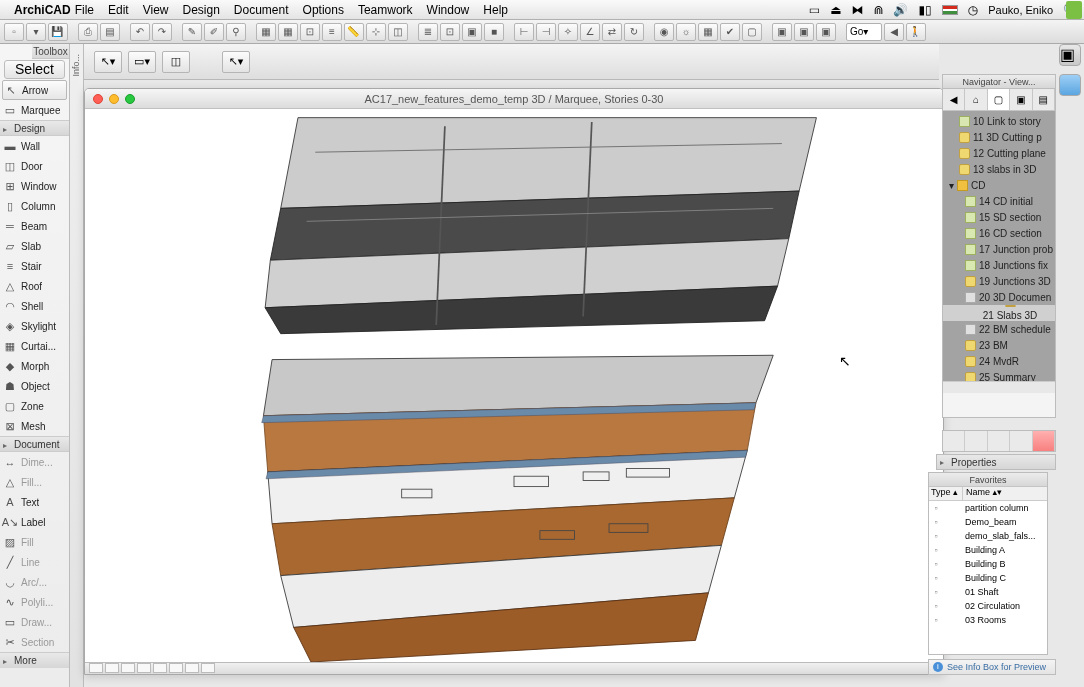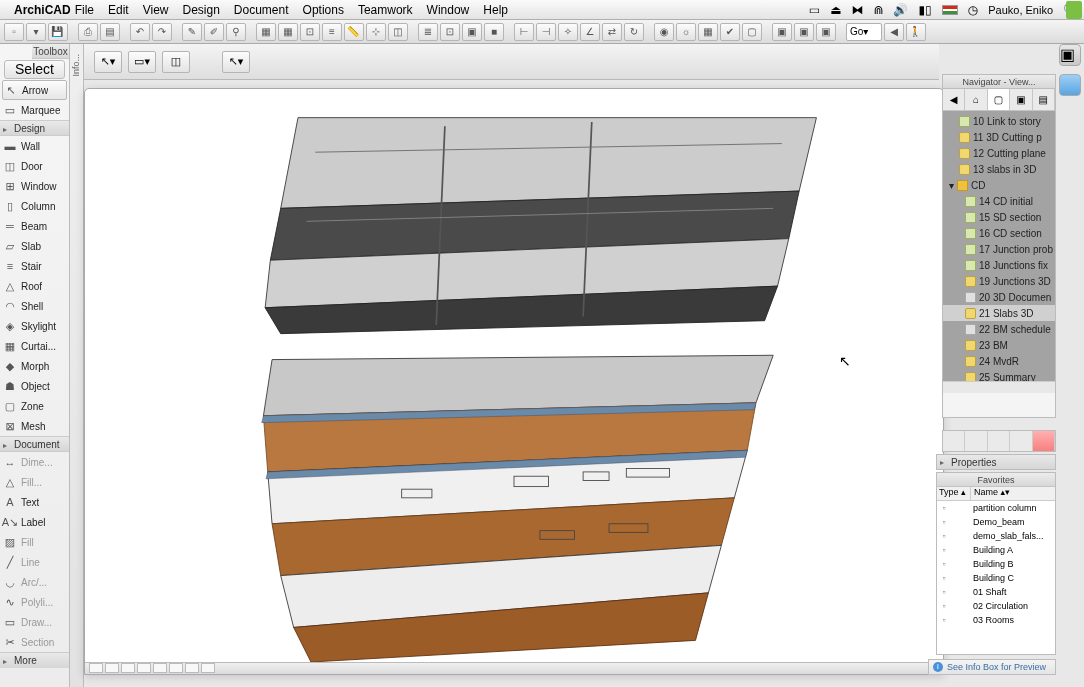--- a/index.html
+++ b/index.html
@@ -65,33 +65,33 @@
 
 .navpanel { position: absolute; right: 28px; top: 88px; width: 114px; height: 330px; background: #f4f4f4; border: 1px solid #bcbcbc; font-size: 10px; overflow: hidden; }
 .navtitle-outer { position: absolute; right: 28px; top: 88px; width: 114px; height: 14px; transform: translateY(-14px); background: linear-gradient(#ececec,#d7d7d7); text-align: center; font-size: 9px; line-height: 14px; color: #444; border: 1px solid #bcbcbc; border-bottom: none; }
 .navpanel .tabs { height: 22px; display: flex; border-bottom: 1px solid #c4c4c4; background: #eaeaea; }
 .navpanel .tabs .tab { flex: 1; border-right: 1px solid #c6c6c6; display: flex; align-items: center; justify-content: center; font-size: 10px; }
 .navpanel .tabs .tab.active { background: #fff; }
 .navpanel .tree { font-size: 10px; padding: 2px 0; background: #a3a3a3; height: 270px; overflow: hidden; }
 .navpanel .trow { height: 16px; display: flex; align-items: center; padding-left: 6px; gap: 3px; white-space: nowrap; overflow: hidden; color: #222; }
 .navpanel .trow.sub { padding-left: 16px; }
 .navpanel .trow.sub2 { padding-left: 22px; }
-.navpanel .trow.sel { background: #d0d0d0; }
+.navpanel .trow.sel { background: #d0d0d0; flex-direction: column; }
 .navpanel .trow .nic { width: 11px; height: 11px; display: inline-block; background: #f0c040; border: 1px solid #c49a20; }
 .navpanel .trow .nic.view { background: #d8e8b0; border-color: #9db060; }
 .navpanel .trow .nic.doc { background: #e0e0e0; border-color: #aaa; }
 .navpanel .trow .nic.cam { background: #f0d870; border-color: #c0a040; border-radius: 2px; }
 .navpanel .scrollb { height: 12px; background: #e8e8e8; border-top: 1px solid #ccc; }
 
 
 .propbar { position: absolute; right: 28px; top: 454px; width: 120px; height: 16px; background: linear-gradient(#e8e8e8,#d6d6d6); border: 1px solid #bcbcbc; font-size: 10px; line-height: 15px; padding-left: 14px; color: #333; }
 .propbar::before { content: "▸"; position: absolute; left: 3px; font-size: 8px; color: #666; }
 
 
-.favpanel { position: absolute; right: 28px; top: 472px; width: 120px; bottom: 32px; background: #fff; border: 1px solid #bcbcbc; font-size: 10px; display: flex; flex-direction: column; }
+.favpanel { position: absolute; right: 36px; top: 472px; width: 120px; bottom: 32px; background: #fff; border: 1px solid #bcbcbc; font-size: 10px; display: flex; flex-direction: column; }
 .favpanel .ftitle { height: 14px; background: linear-gradient(#ececec,#d7d7d7); text-align: center; font-size: 9px; line-height: 14px; color: #444; border-bottom: 1px solid #c4c4c4; }
 .favpanel .fhead { height: 14px; display: flex; background: #f0f0f0; border-bottom: 1px solid #ccc; font-size: 9px; }
 .favpanel .fhead .c1 { width: 34px; padding-left: 2px; border-right: 1px solid #ccc; }
 .favpanel .fhead .c2 { flex: 1; padding-left: 3px; }
 .favpanel .frow { height: 14px; display: flex; align-items: center; font-size: 9px; }
 .favpanel .frow .fi { width: 14px; text-align: center; color: #888; }
 .favpanel .frow .fg { width: 20px; }
 .favpanel .frow .fn { flex: 1; white-space: nowrap; overflow: hidden; padding-left: 2px; }
 
 
@@ -317,20 +317,28 @@
 
 <div class="modebar">
   <div class="mbtn">↖▾</div>
   <div class="mbtn">▭▾</div>
   <div class="mbtn">◫</div>
   <div style="width:20px"></div>
   <div class="mbtn">↖▾</div>
 </div>
 
 <div class="win3d">
+  <div class="titlebar">
+    <div class="traffic">
+      <span class="tred"></span>
+      <span class="tyel"></span>
+      <span class="tgrn"></span>
+    </div>
+    <div class="wtitle">AC17_new_features_demo_temp 3D / Marquee, Stories 0-30</div>
+  </div>
   <div class="canvas">
     <svg width="100%" height="100%" viewBox="0 0 860 640">
 
       <g>
         <polygon points="180,10 780,10 760,95 160,115" fill="#cccccc" stroke="#333" stroke-width="1"></polygon>
         <polygon points="160,115 760,95 748,150 148,175" fill="#4a4a4a" stroke="#222" stroke-width="1"></polygon>
         <polygon points="148,175 748,150 735,205 142,230" fill="#d0d0d0" stroke="#333" stroke-width="1"></polygon>
         <polygon points="142,230 735,205 720,245 160,260" fill="#3a3a3a" stroke="#222" stroke-width="1"></polygon>
         <line x1="350" y1="20" x2="340" y2="250" stroke="#555" stroke-width="2"></line>
         <line x1="520" y1="15" x2="510" y2="240" stroke="#555" stroke-width="2"></line>

